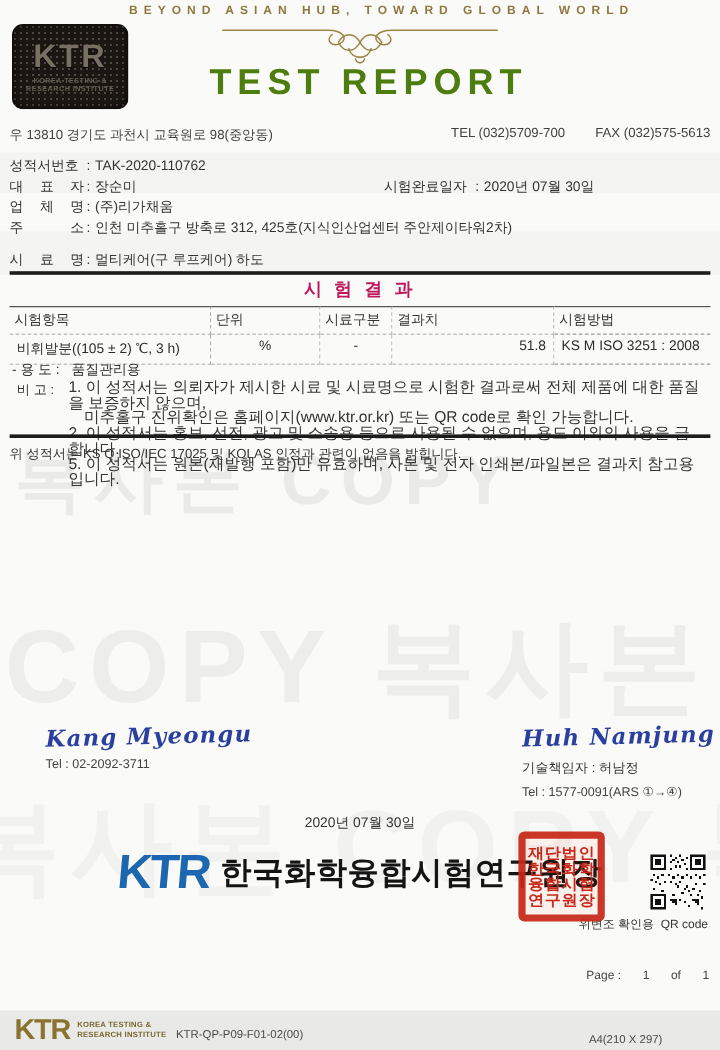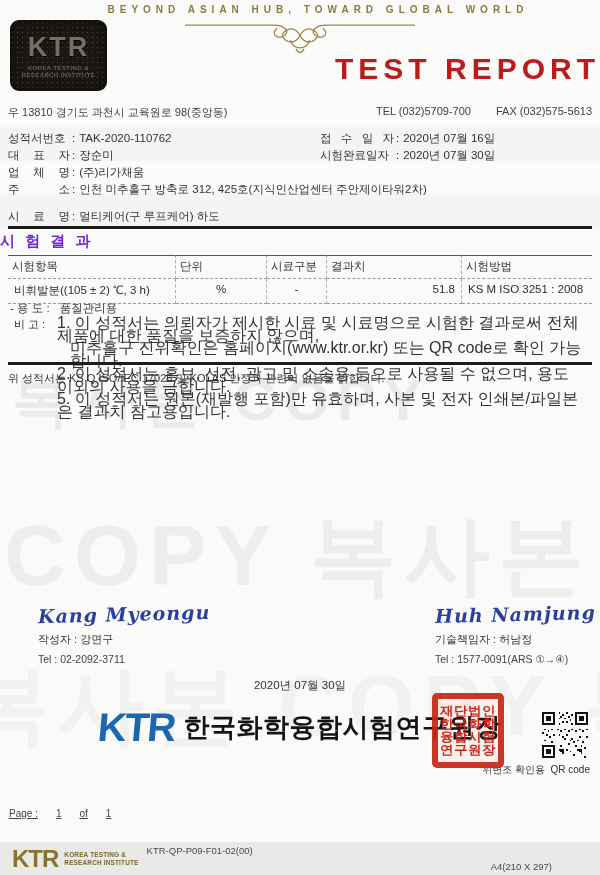--- a/index.html
+++ b/index.html
@@ -32,23 +32,23 @@
   .sticker { position:absolute; top:20px; left:10px; width:97px; height:71px;
              background:#1b1611;
              background-image:radial-gradient(rgba(255,255,255,0.22) 0.7px, transparent 1px);
              background-size:5px 5px;
              border-radius:9px; box-shadow:inset 0 0 8px rgba(0,0,0,0.8);
              display:flex; flex-direction:column; align-items:center; justify-content:center; }
   .sticker .brand { font-size:27px; font-weight:800; letter-spacing:2px; color:#776f62;
                     text-shadow:0 1px 1px rgba(0,0,0,0.9); }
   .sticker .sub { margin-top:2px; font-size:6px; font-weight:700; color:#655f53;
                   text-align:center; line-height:7px; letter-spacing:0.4px; width:80px; }
-  .doc-title { position:absolute; top:52px; left:0; width:100%; text-align:right;
+  .doc-title { position:absolute; top:52px; left:0; width:100%; text-align:center;
                padding-left:14px; font-size:30px; font-weight:800; letter-spacing:5px;
-               color:#b91c1c; }
+               color:#4d7c0f; }
 
   .addr-row { position:absolute; top:105px; left:8px; right:8px; display:flex;
               justify-content:space-between; font-size:11px; color:#3f3f3f; }
   .addr-row .telfax span { margin-left:22px; }
 
   
   .info { font-size:11.5px; color:#333; position:absolute; white-space:nowrap; }
   .ilabel  { display:inline-block; width:62px; text-align-last:justify; white-space:pre; }
   .ilabelR { display:inline-block; width:74px; text-align-last:justify; white-space:pre; }
   .icolon { padding:0 4px 0 2px; }
@@ -56,34 +56,34 @@
   .i-r2l { top:148px; left:8px; }  .i-r2r { top:148px; left:320px; }
   .i-r3  { top:165px; left:8px; }
   .i-r4  { top:182px; left:8px; }
   .i-r5  { top:209px; left:8px; }
 
   .rule { position:absolute; left:8px; width:584px; height:2.5px; background:#1c1c1c; }
   .rule1 { top:226px; }
   .rule2 { top:362px; }
 
   
-  .res-title { position:absolute; top:232px; left:0; width:100%; text-align:left;
-               font-size:15px; font-weight:700; letter-spacing:3px; color:#6d28d9; }
+  .res-title { position:absolute; top:232px; left:0; width:100%; text-align:center;
+               font-size:15px; font-weight:700; letter-spacing:3px; color:#be185d; }
   .rtable { position:absolute; top:255px; left:8px; width:584px; display:grid;
             grid-template-columns:168px 91px 60px 135px 130px; }
   .rtable .h { border-top:1.5px solid #555; border-bottom:1px dashed #999;
                padding:3px 4px 4px; text-align:left; font-size:11.5px; color:#333; }
   .rtable .c { padding:4px 6px 5px; border-bottom:1px dashed #999; font-size:11.5px; color:#2e2e2e; }
   .rtable .vsep { border-right:1px dashed #aaa; }
   .al { text-align:left; } .ac { text-align:center; } .ar { text-align:right; }
 
   .usage { position:absolute; top:301px; left:10px; font-size:11.5px; color:#333; }
   .usage .v { margin-left:10px; }
   .remarks-label { position:absolute; top:317px; left:14px; font-size:11px; color:#333; white-space:pre; }
-  .remarks { position:absolute; top:317px; left:57px; width:530px; font-size:16px;
+  .remarks { position:absolute; top:317px; left:57px; width:530px; font-size:13px;
              line-height:12.7px; color:#333; }
   .remarks .indent { padding-left:13px; }
   .disclaimer { position:absolute; top:371px; left:8px; font-size:11px; color:#333; }
 
   
   .sigblock { position:absolute; top:603px; }
   .sig-writer { left:38px; }
   .sig-tech { left:435px; }
   .script { font-family:"DejaVu Serif", serif; font-style:italic; font-weight:700;
             font-size:19px; color:#2b3f9e; letter-spacing:1px; transform:rotate(-1.5deg);
@@ -104,31 +104,31 @@
   .seal { position:absolute; top:693px; left:432px; width:72px; height:75px; z-index:3;
           border:6px solid rgba(198,38,22,0.92); border-radius:5px;
           background:rgba(255,70,45,0.05);
           display:flex; flex-direction:column; justify-content:center; align-items:center; }
   .seal div { font-family:"Liberation Serif", serif; font-size:12.5px; line-height:13px;
               font-weight:700; color:#c8281a; letter-spacing:0.5px; transform:scaleX(1.08); }
 
   .qr { position:absolute; top:712px; left:542px; width:46px; height:46px; }
   .qr-caption { position:absolute; top:763px; right:10px; font-size:10px; color:#333; white-space:pre; }
 
-  .page-ind { position:absolute; top:808px; left:0; width:100%; text-align:left;
-              font-size:10px; color:#444;text-decoration:underline; }
+  .page-ind { position:absolute; top:808px; left:0; width:100%; text-align:right;
+              font-size:10px; color:#444; }
   .page-ind span { margin:0 9px; }
 
   
   .footer { position:absolute; bottom:0; left:0; width:100%; height:33px; background:#e9e9e7;
             display:flex; align-items:center; padding:0 12px; z-index:2; }
   .f-logo { font-size:24px; font-weight:800; color:#8a7330; letter-spacing:-1px; }
   .f-org  { margin-left:6px; font-size:6.4px; font-weight:700; color:#7a672c;
             line-height:7.4px; letter-spacing:0.2px; }
-  .f-code { margin-left:8px; font-size:9.5px; color:#4a4a4a; align-self:flex-end; padding-bottom:19px; }
+  .f-code { margin-left:8px; font-size:9.5px; color:#4a4a4a; align-self:flex-end; padding-bottom:7px; }
   .f-paper { margin-left:auto; margin-right:36px; font-size:9.5px; color:#4a4a4a;
              align-self:flex-end; padding-bottom:3px; }
 </style>
 </head>
 <body>
 
 <div class="page">
 
   <div class="wm wm1">복사본 COPY</div>
   <div class="wm wm2">COPY 복사본</div>
@@ -165,23 +165,20 @@
       <span>우 13810 경기도 과천시 교육원로 98(중앙동)</span>
       <span class="telfax">
         <span>TEL (032)5709-700</span>
         <span>FAX (032)575-5613</span>
       </span>
     </div>
 
     <div class="info i-r1l">
       <span class="ilabel">성적서번호</span><span class="icolon">:</span><span>TAK-2020-110762</span>
     </div>
-    <div class="info i-r1r">
-      <span class="ilabelR">접 수 일 자</span><span class="icolon">:</span><span>2020년 07월 16일</span>
-    </div>
     <div class="info i-r2l">
       <span class="ilabel">대 표 자</span><span class="icolon">:</span><span>장순미</span>
     </div>
     <div class="info i-r2r">
       <span class="ilabelR">시험완료일자</span><span class="icolon">:</span><span>2020년 07월 30일</span>
     </div>
     <div class="info i-r3">
       <span class="ilabel">업 체 명</span><span class="icolon">:</span><span>(주)리가채움</span>
     </div>
     <div class="info i-r4">
@@ -219,21 +216,20 @@
       <div class="indent">미추홀구 진위확인은 홈페이지(www.ktr.or.kr) 또는 QR code로 확인 가능합니다.</div>
       <div>2. 이 성적서는 홍보, 선전, 광고 및 소송용 등으로 사용될 수 없으며, 용도 이외의 사용을 금합니다.</div>
       <div>5. 이 성적서는 원본(재발행 포함)만 유효하며, 사본 및 전자 인쇄본/파일본은 결과치 참고용입니다.</div>
     </div>
 
     <div class="rule rule2"></div>
     <div class="disclaimer">위 성적서는 KS Q ISO/IEC 17025 및 KOLAS 인정과 관련이 없음을 밝힙니다.</div>
 
     <div class="sigblock sig-writer">
       <span class="script">Kang Myeongu</span>
-      <div class="sigrole">작성자 : 강면구</div>
       <div class="sigtel">Tel : 02-2092-3711</div>
     </div>
     <div class="sigblock sig-tech">
       <span class="script">Huh Namjung</span>
       <div class="sigrole">기술책임자 : 허남정</div>
       <div class="sigtel">Tel : 1577-0091(ARS ①→④)</div>
     </div>
 
     <div class="issue-date">2020년 07월 30일</div>
 

